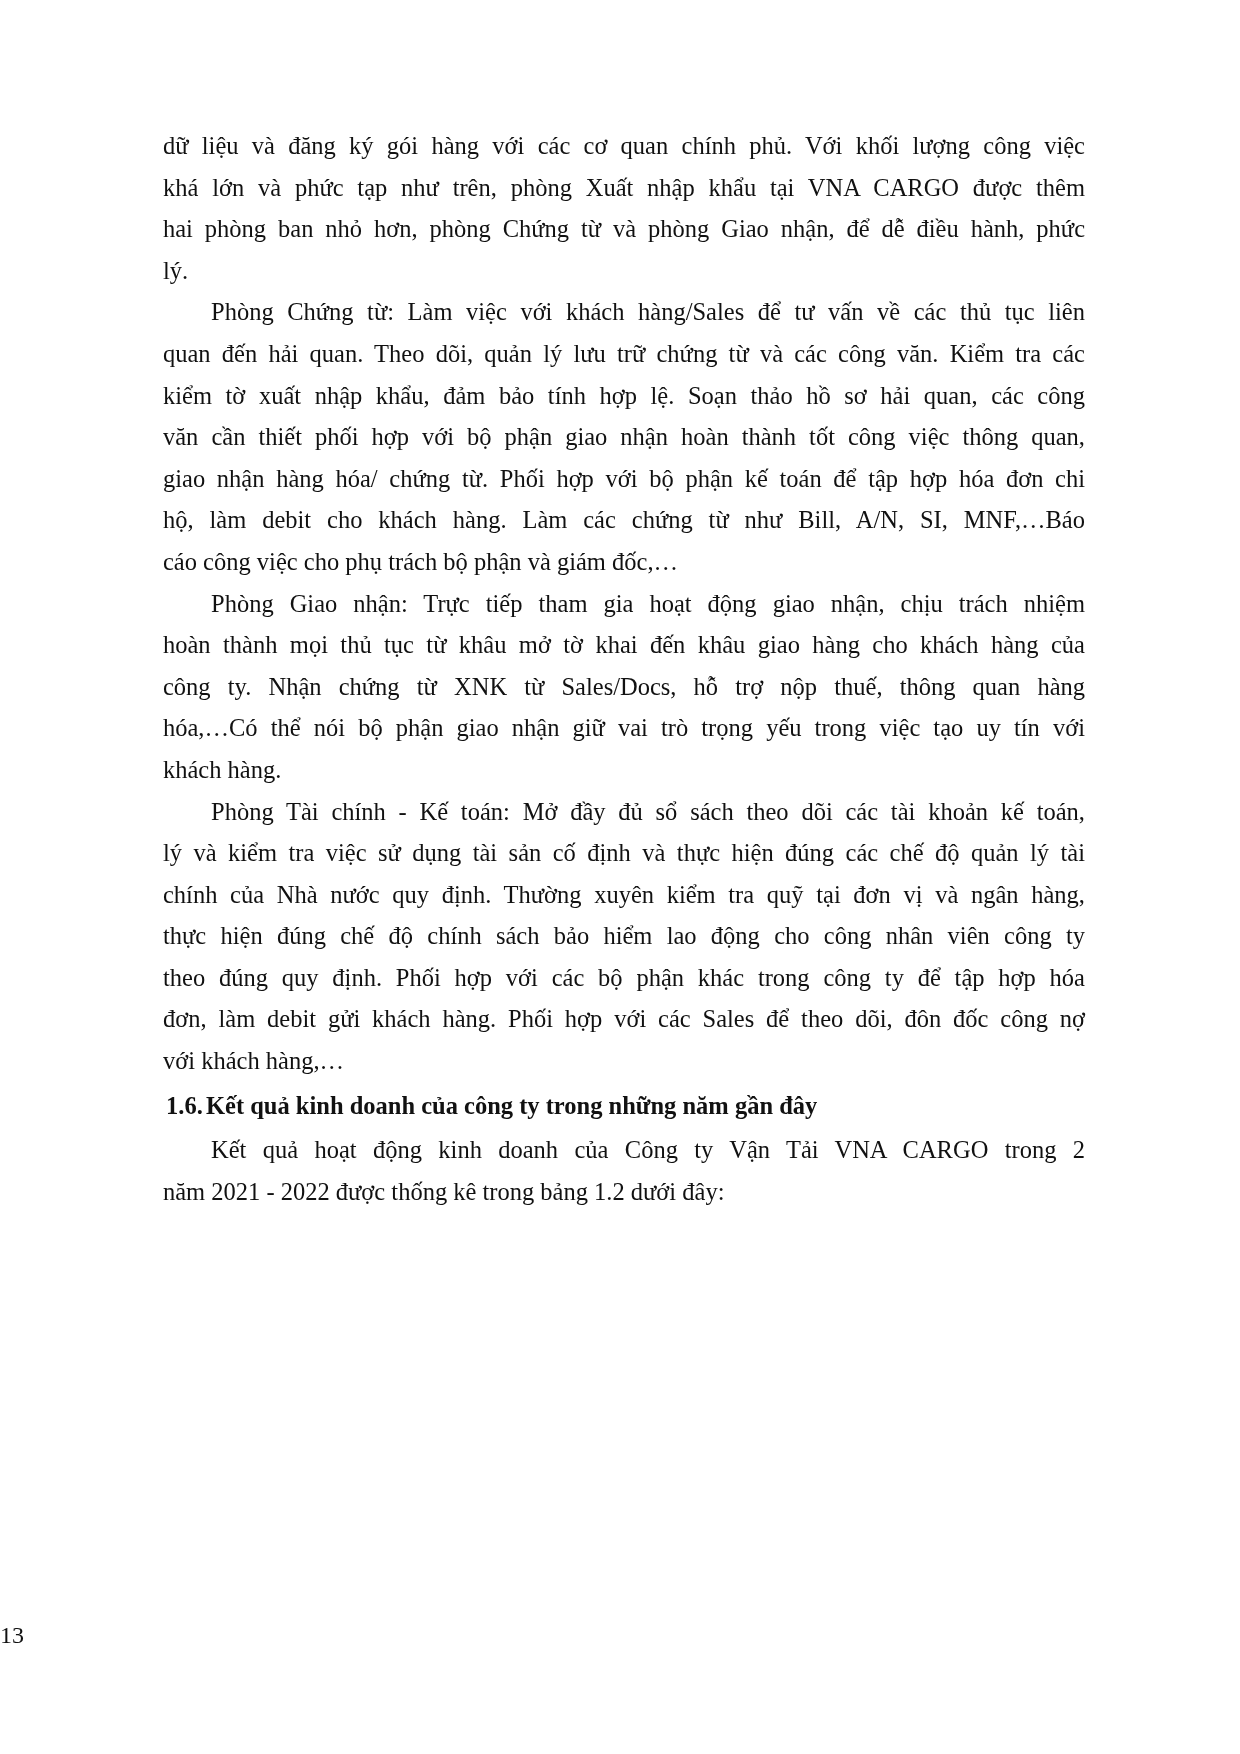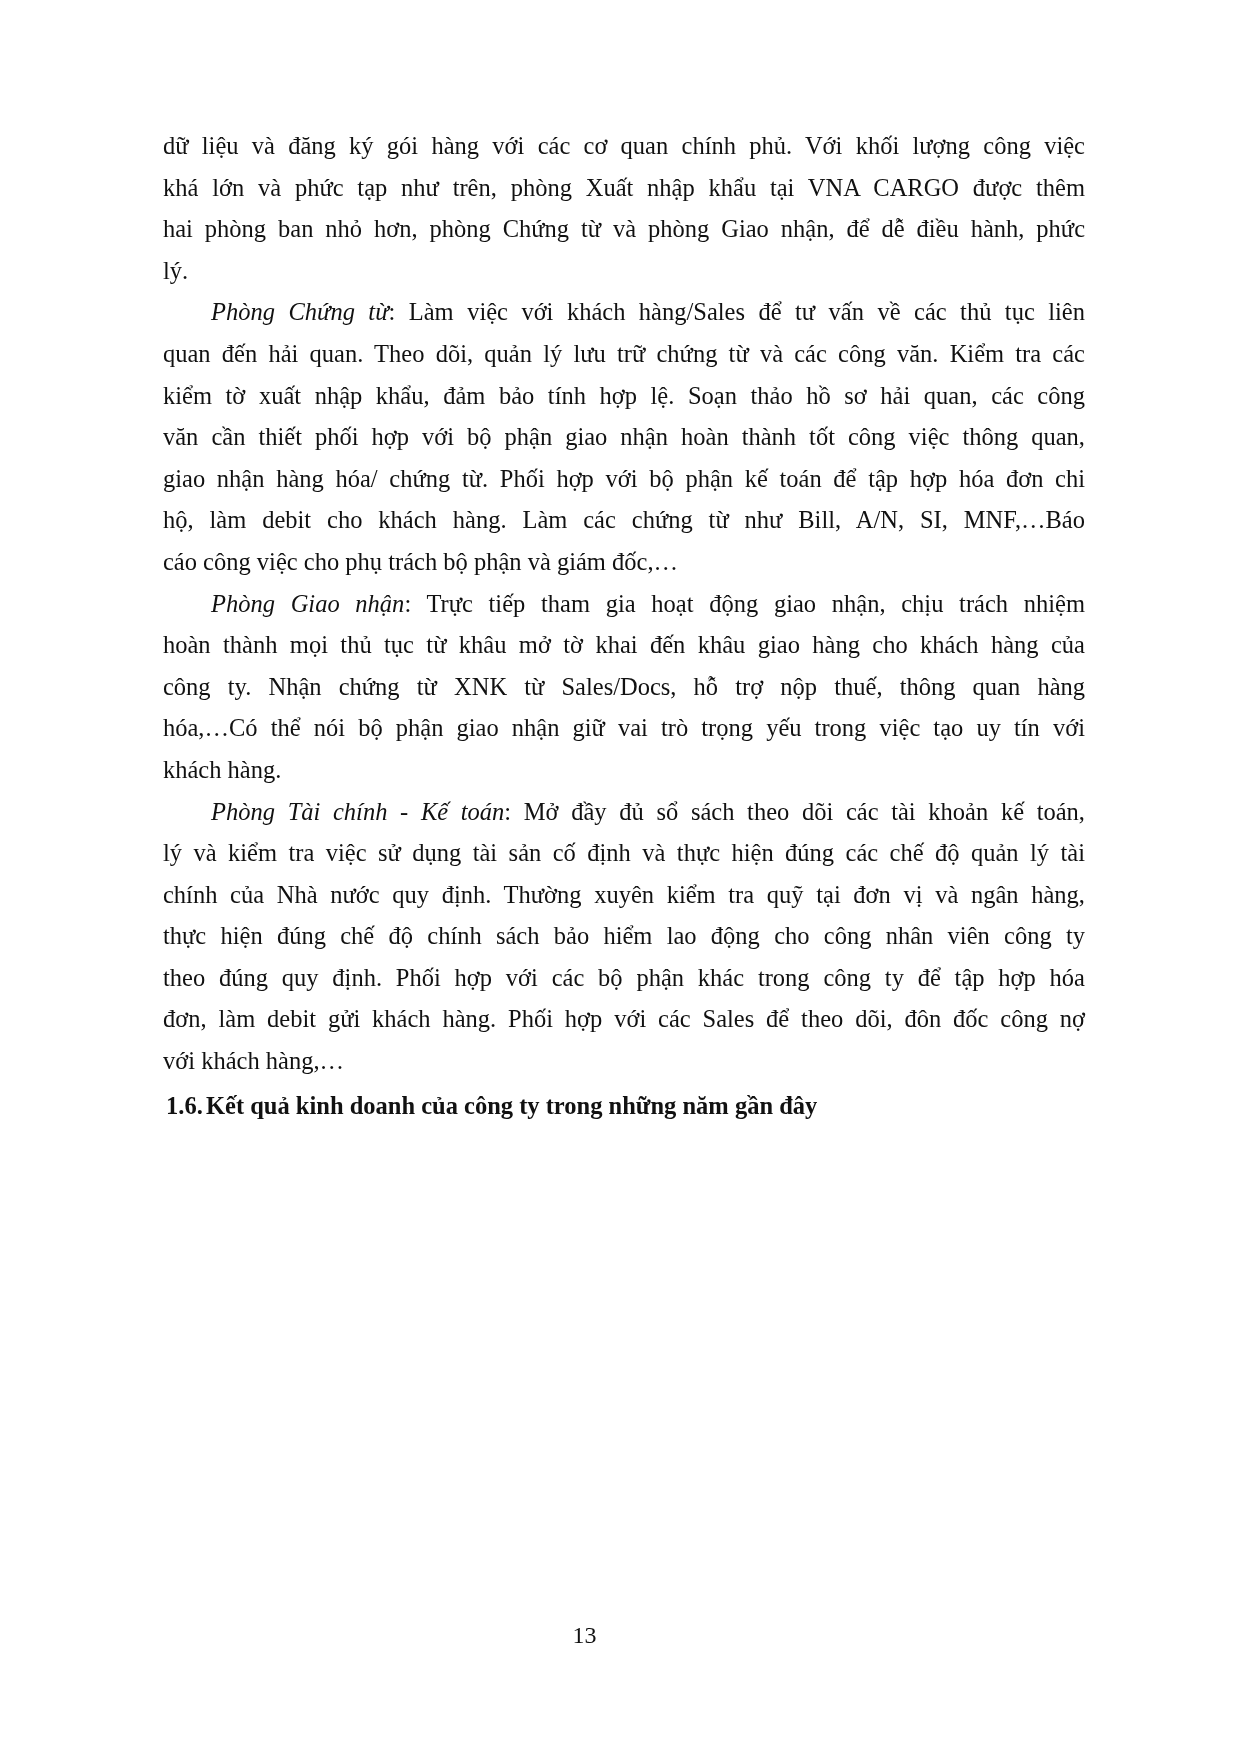--- a/index.html
+++ b/index.html
@@ -5,27 +5,27 @@
   html, body { margin: 0; padding: 0; background: #ffffff; }
   body { width: 1240px; height: 1754px; position: relative; overflow: hidden; }
   .page {
     position: absolute; left: 163px; top: 125px; width: 922px;
     font-family: "Liberation Serif", "DejaVu Serif", serif;
     font-size: 24.5px; color: #111; line-height: 41.6px;
   }
   .p { margin: 0; text-align: justify; text-align-last: left; }
   .line { display: block; text-align: justify; text-align-last: justify; white-space: nowrap; }
   .line.last { text-align-last: left; }
-  .em { font-style: italic; }
+  .em { }
   .heading {
     margin: 3px; font-weight: bold; font-size: 24.5px; line-height: 41.6px;
   }
   .heading .num { display: inline-block; width: 40px; }
   .pagenum {
-    position: absolute; top: 1622px; left: 0; width: 1169px; text-align: center;
+    position: absolute; top: 1622px; left: 0; width: 1169px; 
     font-family: "Liberation Serif", "DejaVu Serif", serif; font-size: 24px; color: #111;
   }
 </style>
 </head>
 <body>
 
 <div class="page">
 
   <div class="p">
     <span class="line">dữ liệu và đăng ký gói hàng với các cơ quan chính phủ. Với khối lượng công việc</span>
@@ -59,16 +59,20 @@
     <span class="line">thực hiện đúng chế độ chính sách bảo hiểm lao động cho công nhân viên công ty</span>
     <span class="line">theo đúng quy định. Phối hợp với các bộ phận khác trong công ty để tập hợp hóa</span>
     <span class="line">đơn, làm debit gửi khách hàng. Phối hợp với các Sales để theo dõi, đôn đốc công nợ</span>
     <span class="line last">với khách hàng,…</span>
   </div>
 
   <div class="heading">
     <span class="num">1.6.</span><span>Kết quả kinh doanh của công ty trong những năm gần đây</span>
   </div>
 
+  <div class="p">
+    <span class="line" style="padding-left:48px;">Kết quả hoạt động kinh doanh của Công ty Vận Tải VNA CARGO trong 2</span>
+    <span class="line last">năm 2021 - 2022 được thống kê trong bảng 1.2 dưới đây:</span>
+  </div>
 
 </div>
 
 <div class="pagenum">13</div>
 
 </body></html>

